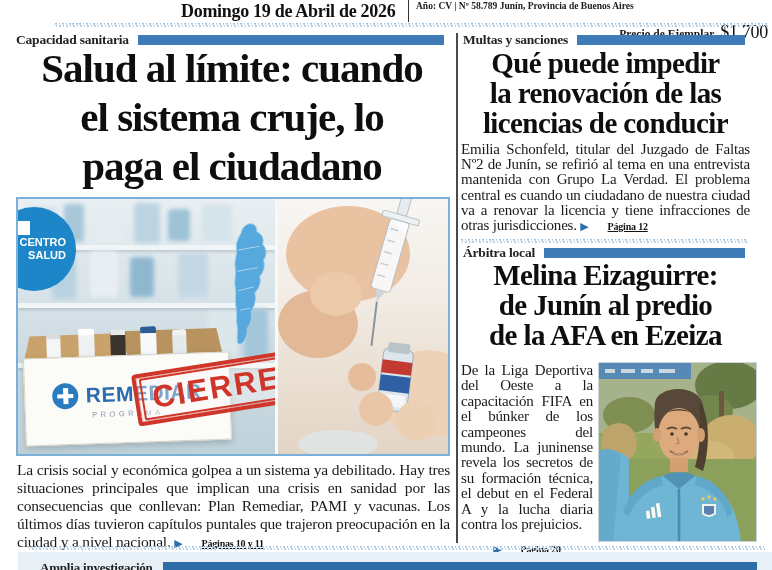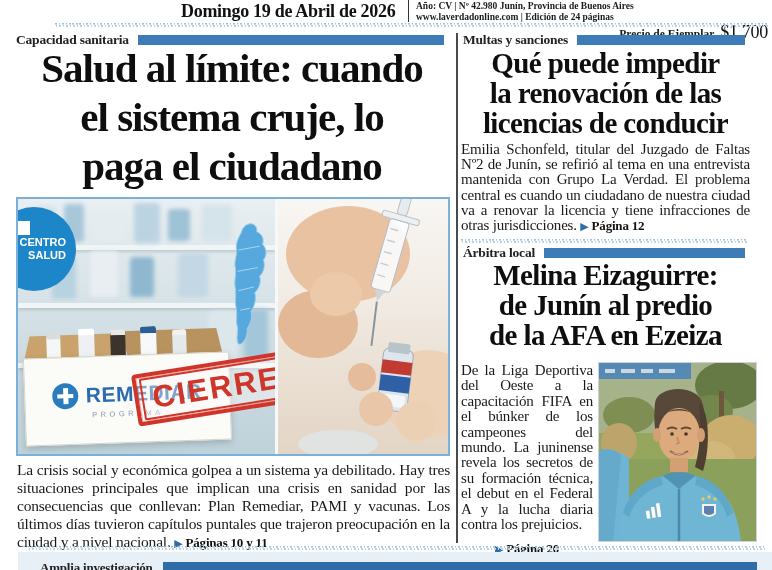--- a/index.html
+++ b/index.html
@@ -35,21 +35,21 @@
   .h-left  { position:absolute; left:14px; top:44px; width:436px; font-size:41px; line-height:49px; letter-spacing:-1px; }
   .h-right { position:absolute; left:461px; width:289px; font-size:29px; line-height:30px; letter-spacing:-0.6px; }
   .h-lic { top:48px; } .h-ref { top:260px; }
   .body-copy { text-align:justify; color:#1a1a1a; }
   .body-copy .ind { text-indent:13px; }
   .b-left  { position:absolute; left:17px; top:461px; width:433px; font-size:15.5px; line-height:18px; letter-spacing:-0.2px; }
   .b-lic   { position:absolute; left:461px; top:142px; width:289px; font-size:15px; line-height:15.2px; letter-spacing:-0.2px; }
   .b-ref   { position:absolute; left:461px; top:363px; width:132px; font-size:15px; line-height:15.4px; letter-spacing:-0.2px; }
   .pageref { white-space:nowrap; }
   .pageref .arr { color:#2e6da8; font-size:11px; font-family:"DejaVu Sans",sans-serif; }
-  .pageref .pr-txt { font-size:13px; font-weight:bold; color:#111; margin-left:3px; letter-spacing:-0.2px; }
+  .pageref .pr-txt { font-size:10px; font-weight:bold; color:#111; margin-left:19px; letter-spacing:-0.2px;text-decoration:underline; }
   .pageref-line { margin-top:9px; text-align:center; text-indent:0; }
   
   .photo-health { position:absolute; left:16px; top:197px; width:434px; height:259px;
     border:2px solid #7ab0d9; overflow:hidden; background:#e7edf0; }
   .ph-left { position:absolute; left:0; top:0; width:257px; height:100%;
     background:linear-gradient(180deg,#e9eff2 0%,#d9e4e9 35%,#cbdae1 65%,#bfd2da 100%); }
   .shelf-line { position:absolute; left:0; width:100%; height:5px; background:#f0f5f7; box-shadow:0 2px 3px rgba(90,110,120,.25); }
   .shelf-item { position:absolute; border-radius:4px; filter:blur(2px); }
   .ph-split { position:absolute; left:257px; top:0; width:3px; height:100%; background:#f6f8f9; }
   .ph-right { position:absolute; left:260px; top:0; width:172px; height:100%;
@@ -95,22 +95,21 @@
 </style>
 </head>
 <body>
 
 <div class="page">
 
   <header class="masthead">
     <div class="m-date">Domingo 19 de Abril de 2026</div>
     <div class="m-div"></div>
     <div class="m-info">
-      <div>Año: CV |  Nº 42.980 Junín, Provincia de Buenos Aires</div>
-      <div>www.laverdadonline.com | Edición de 24 páginas</div>
+      <div>Año: CV |  Nº 58.789 Junín, Provincia de Buenos Aires</div>
     </div>
     <div class="m-price">
       <span class="m-price-label">Precio de Ejemplar</span>
       <span class="m-price-value">$1.700</span>
     </div>
   </header>
 
   <div class="rule-dotted rule-top"></div>
   <div class="col-div"></div>
 

